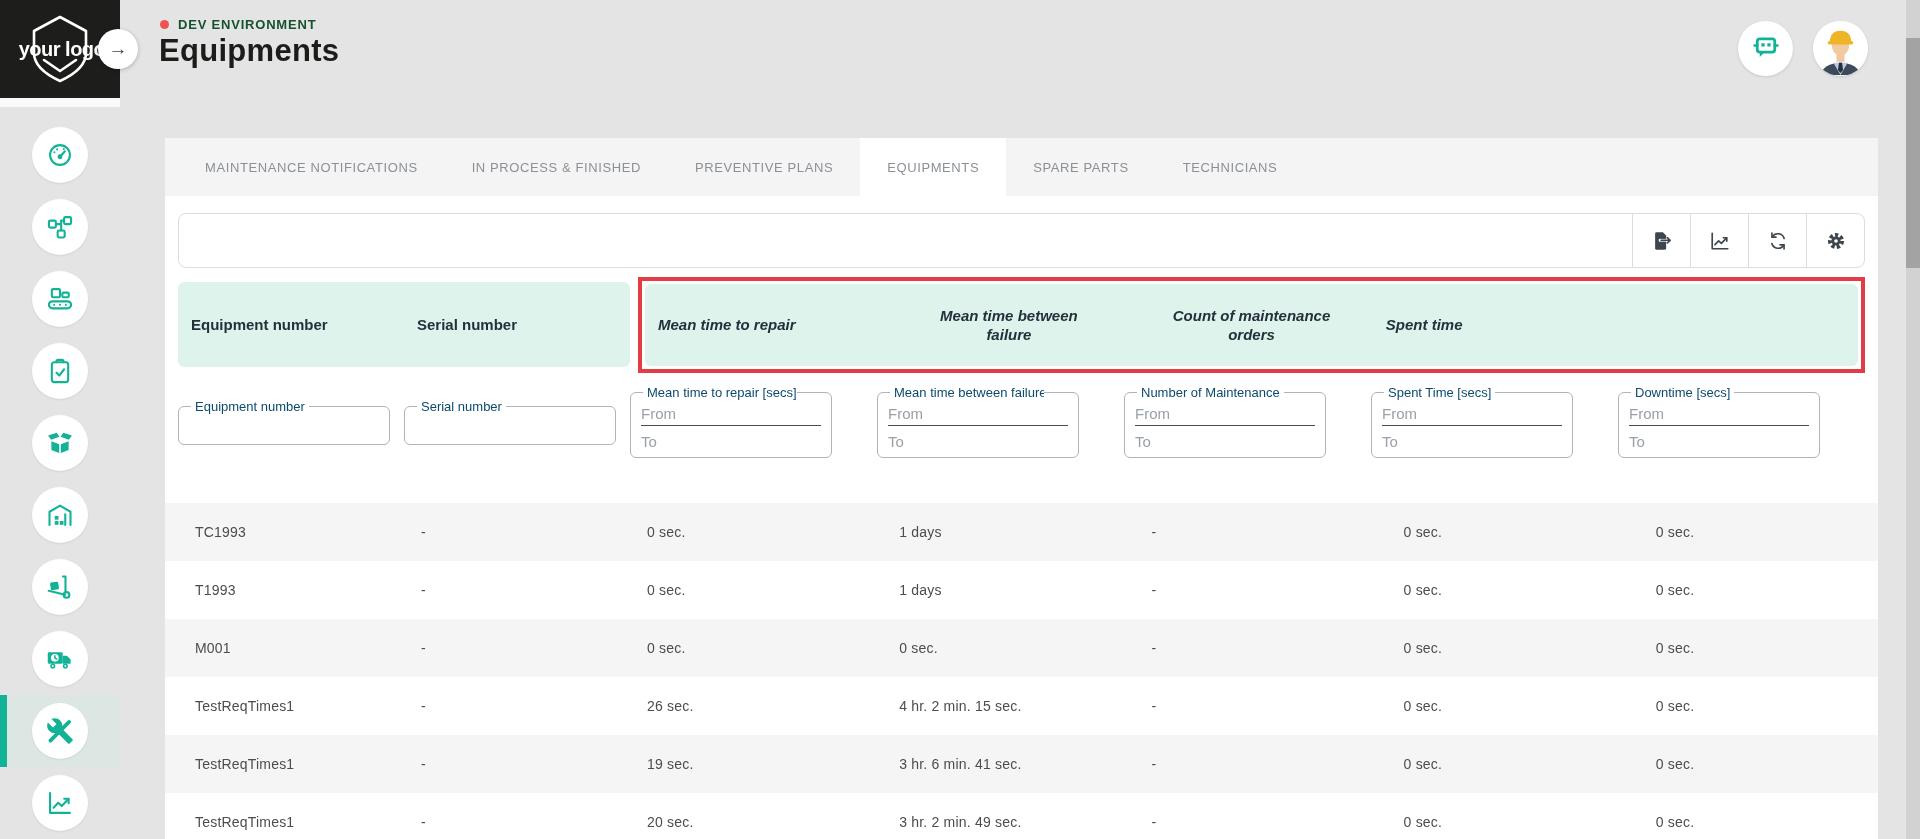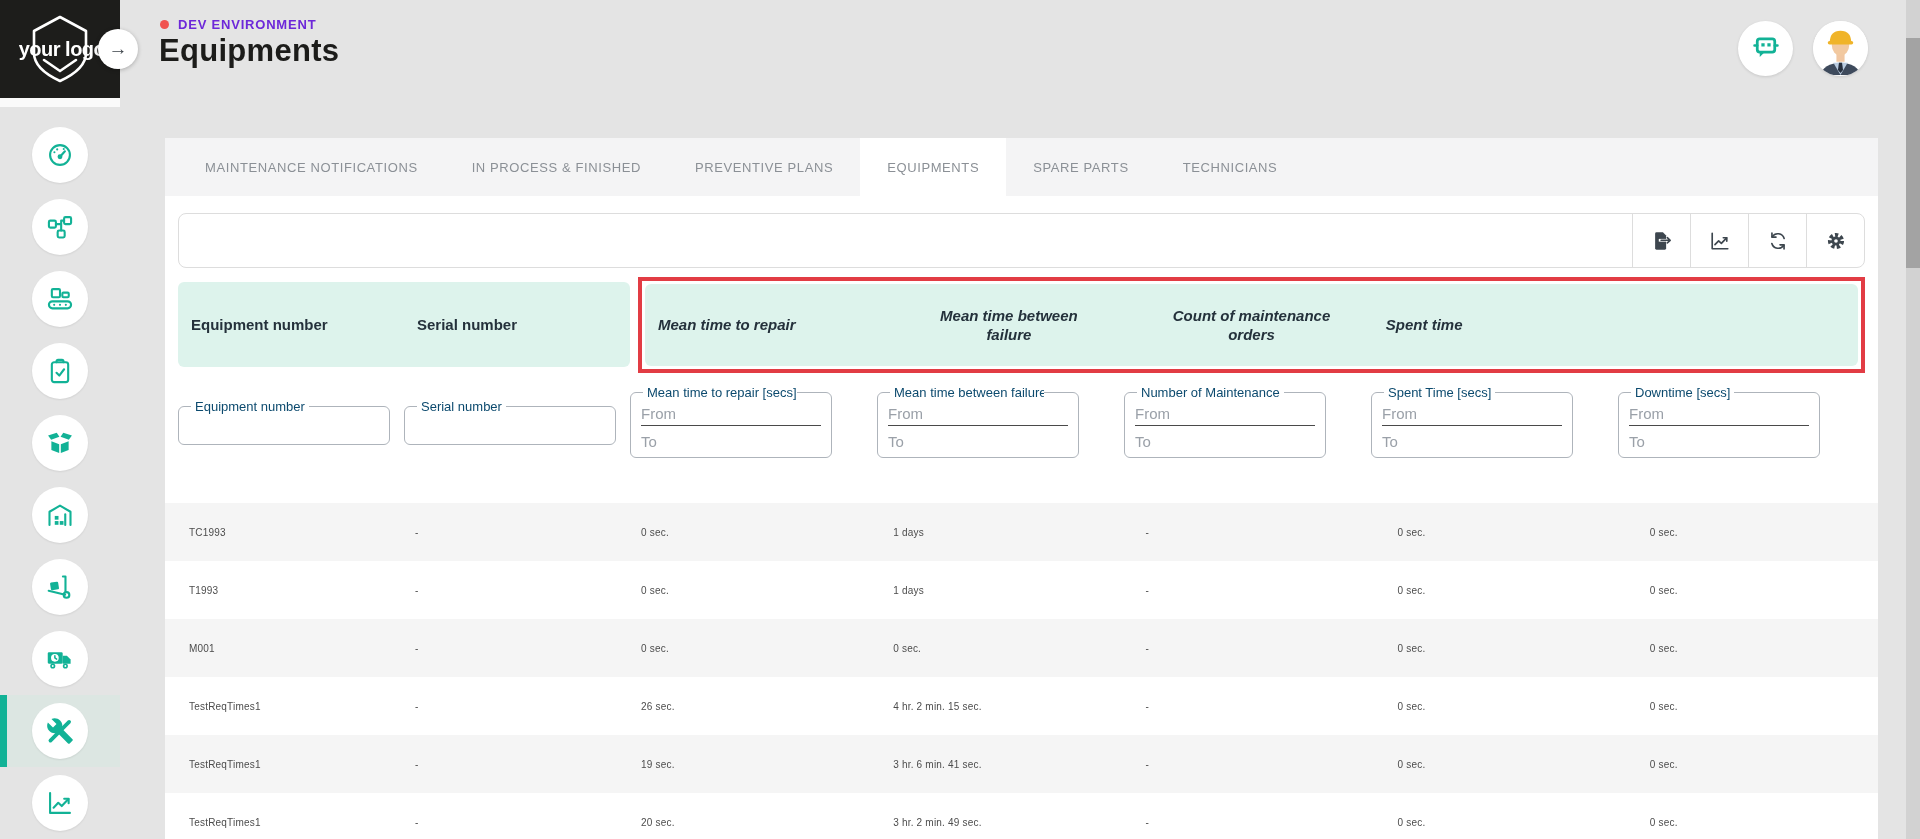--- a/index.html
+++ b/index.html
@@ -24,21 +24,21 @@
 
   
   .logo-box{position:absolute;left:0;top:0;width:120px;height:98px;background:var(--dark);z-index:10;}
   .logo-box svg{position:absolute;left:24px;top:13px;}
   .logo-text{position:absolute;left:4px;top:38px;width:116px;text-align:center;color:#fff;font-size:20px;font-weight:700;letter-spacing:-0.5px;z-index:2;}
   .collapse-btn{position:absolute;left:98px;top:29px;width:40px;height:40px;border-radius:50%;background:#fff;border:none;box-shadow:0 1px 4px rgba(0,0,0,.25);z-index:11;font-size:19px;color:#3a4147;cursor:pointer;display:flex;align-items:center;justify-content:center;}
   .white-strip{position:absolute;left:0;top:98px;width:120px;height:9px;background:#fafafa;}
 
   .env-row{position:absolute;left:160px;top:17px;display:flex;align-items:center;gap:9px;}
   .env-dot{width:9px;height:9px;border-radius:50%;background:#f0534f;}
-  .env-label{font-size:13px;font-weight:700;color:#6d28d9;letter-spacing:.8px;}
+  .env-label{font-size:13px;font-weight:700;color:#14532d;letter-spacing:.8px;}
   .page-title{position:absolute;left:159px;top:33px;font-size:31px;font-weight:700;color:#1c1c1a;letter-spacing:.3px;}
 
   .top-actions{position:absolute;left:1738px;top:21px;display:flex;gap:20px;z-index:5;}
   .round-btn{width:55px;height:55px;border-radius:50%;background:#fff;border:none;box-shadow:0 1px 3px rgba(0,0,0,.12);display:flex;align-items:center;justify-content:center;cursor:pointer;overflow:hidden;}
 
   
   .sidebar{position:absolute;left:0;top:119px;width:120px;height:720px;}
   .side-item{height:72px;display:flex;align-items:center;justify-content:center;position:relative;cursor:pointer;}
   .side-item.active{background:#dce6e2;}
   .side-item.active::before{content:'';position:absolute;left:0;top:0;bottom:0;width:7px;background:var(--accent);}
@@ -72,21 +72,21 @@
   .f-text input,.f-range input{border:none;outline:none;width:100%;font-size:15px;font-family:Liberation Sans, sans-serif;color:#0c4a6e;background:transparent;}
   .f-text input{height:26px;}
   .f-range .from{height:24px;border-bottom:1.5px solid #4a4a4a;}
   .f-range .to{height:26px;margin-top:2px;}
   .f-range input::placeholder,.f-text input::placeholder{color:#9aa0a8;}
 
   
   .rows{margin-top:45px;}
   .row{display:grid;grid-template-columns:226px 226px repeat(5,1fr);height:58px;align-items:center;}
   .row.odd{background:#f5f5f5;}
-  .cell{padding-left:24px;font-size:10px;color:#4c4c4c;letter-spacing:.2px;}
+  .cell{padding-left:30px;font-size:14px;color:#4c4c4c;letter-spacing:.2px;}
 </style>
 </head>
 <body>
 
 <div class="scrollbar">
   <div class="thumb"></div>
 </div>
 
 <div class="logo-box">
   <svg width="72" height="72" viewBox="0 0 72 72" fill="none">

